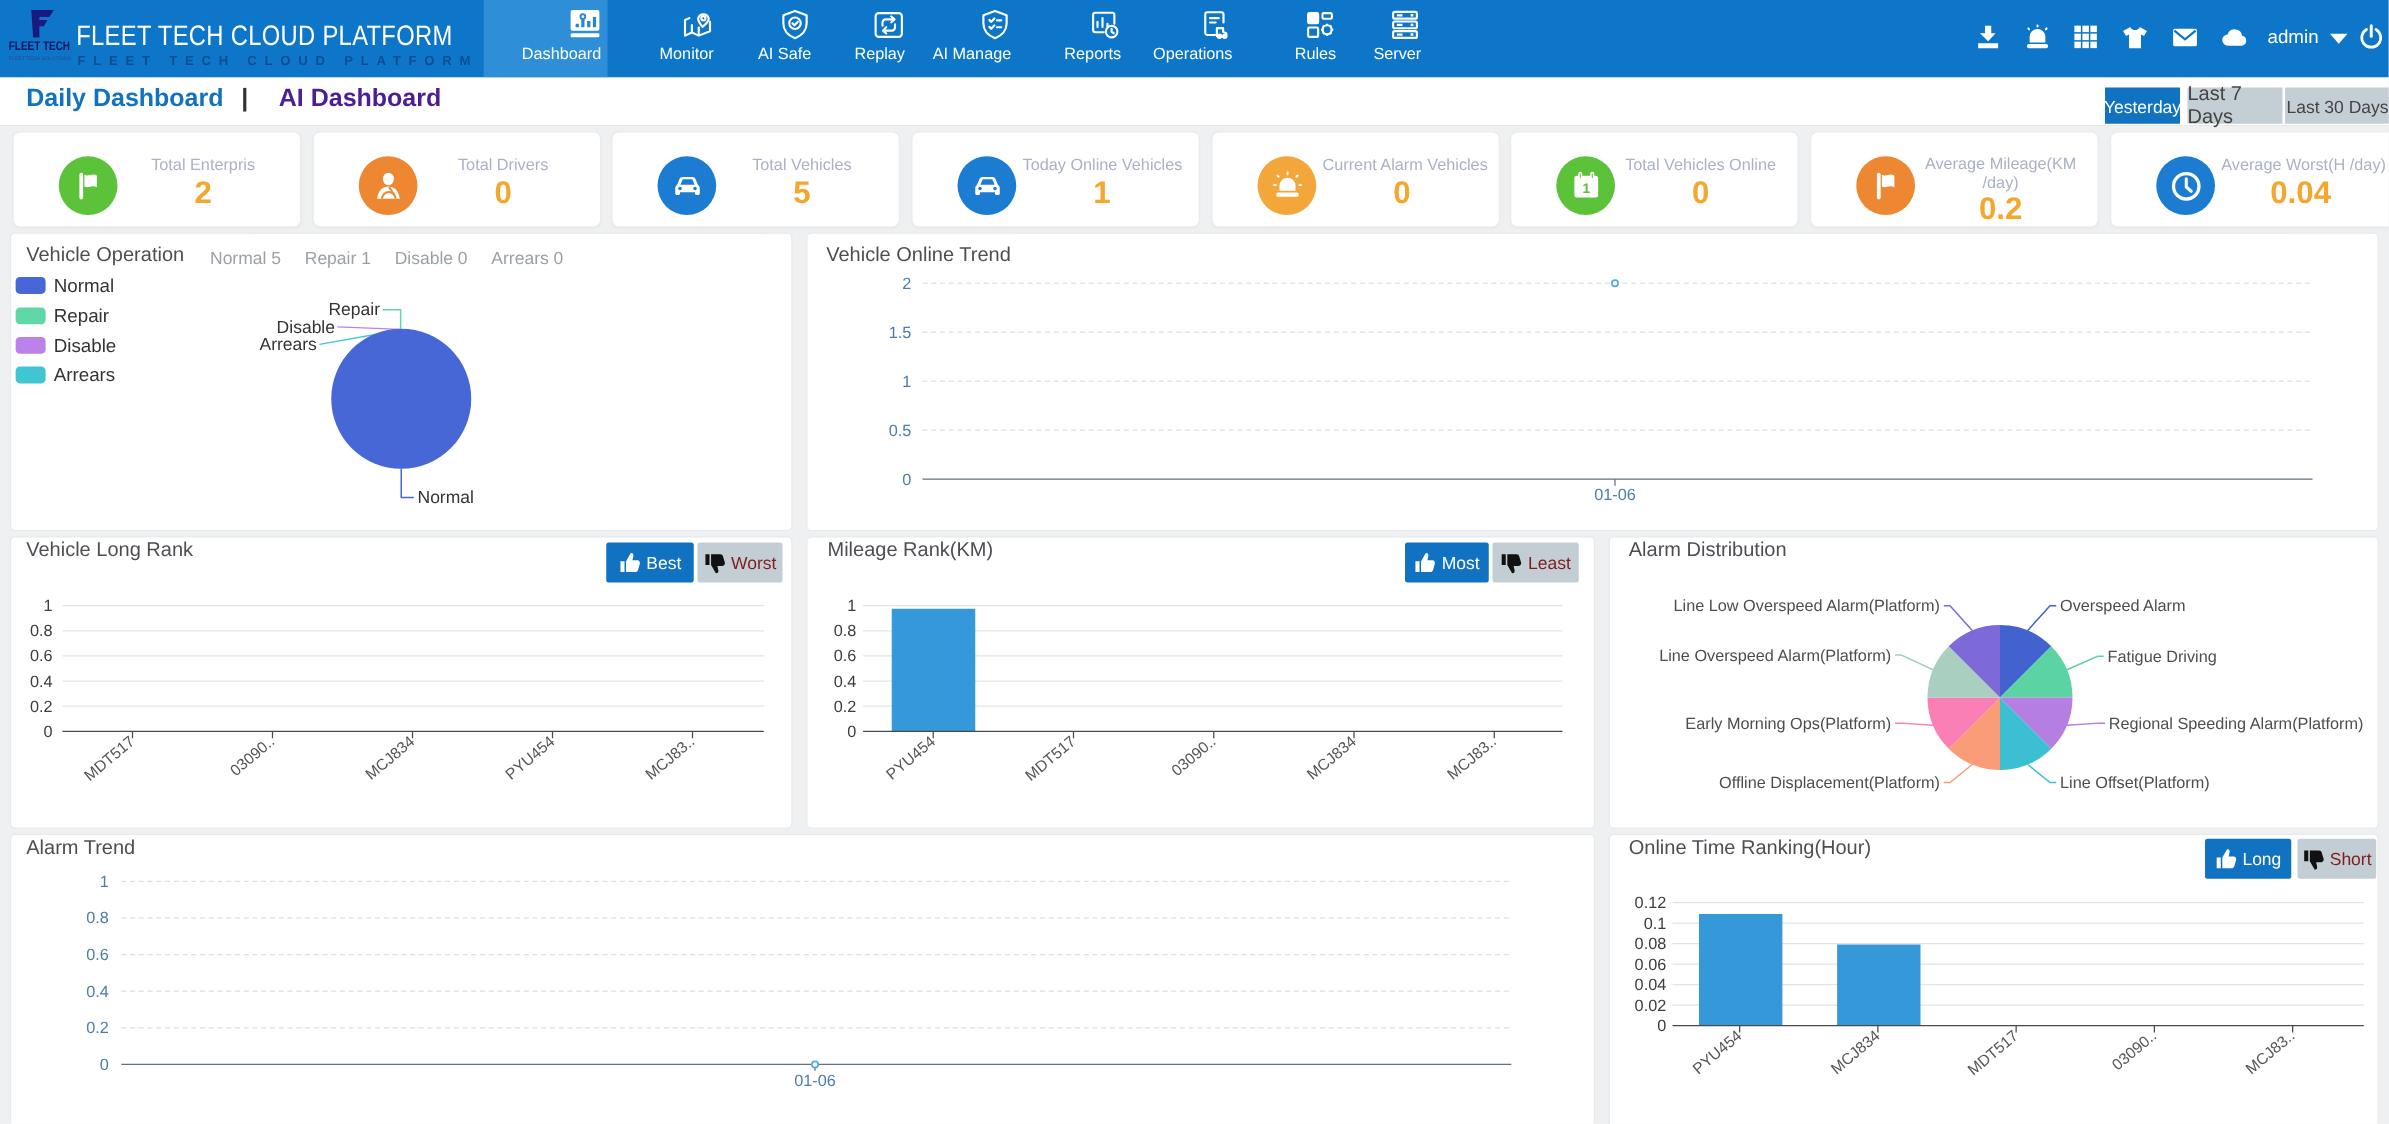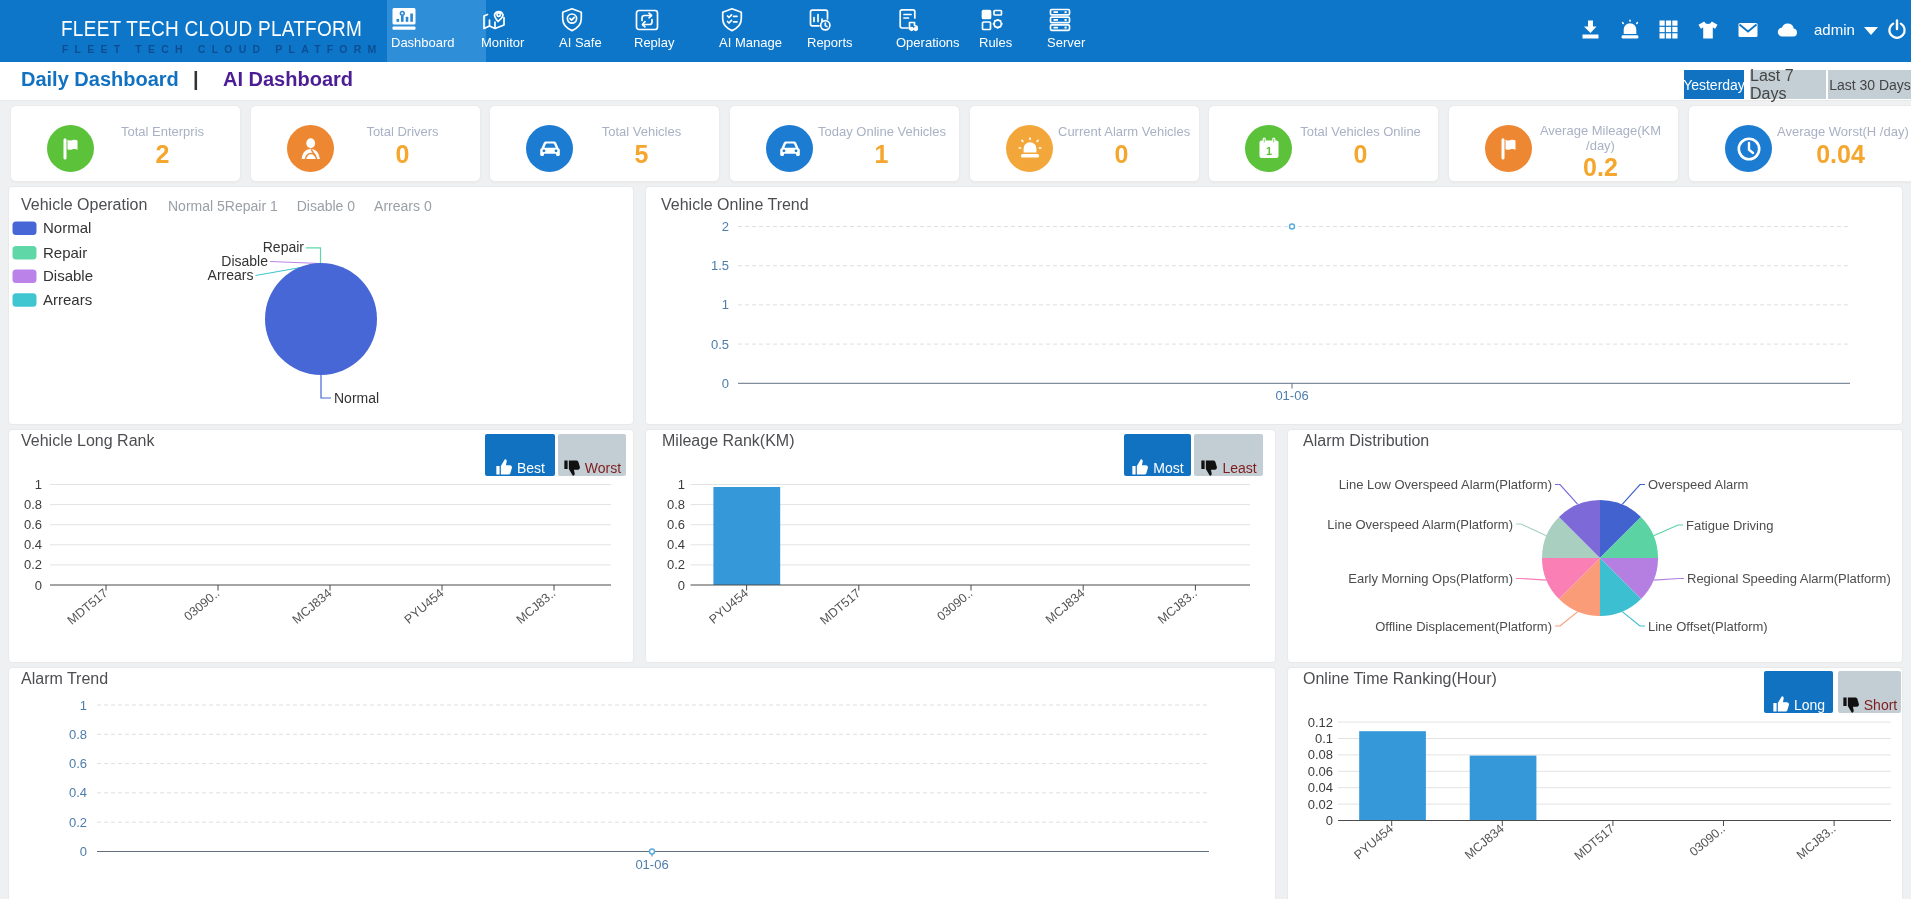--- a/index.html
+++ b/index.html
@@ -1,32 +1,38 @@
 <!DOCTYPE html>
 <html><head><meta charset="utf-8">
 <style>
 *{margin:0;padding:0;box-sizing:border-box}
 html,body{width:1911px;height:899px;overflow:hidden;background:#eef0f1;font-family:"Liberation Sans",sans-serif;position:relative}
 .abs{position:absolute}
 .nav{position:absolute;left:0;top:0;width:1911px;height:62px;background:#0d76c9}
-.navitem{position:absolute;top:0;height:62px;text-align:left;color:#fff}
+.navitem{position:absolute;top:0;height:62px;text-align:right;color:#fff}
 .navitem .lab{font-size:13px;color:#fff;margin-top:1px}
 .navitem .ico{margin-top:7px;height:27px}
 .panel{position:absolute;background:#fff;border:1px solid #e7e9ea;border-radius:4px}
 .ptitle{position:absolute;font-size:16px;color:#4c4e52}
-.btn{position:absolute;height:42px;font-size:14px;display:flex;align-items:flex-end;justify-content:center;gap:4px;border-radius:2px}
+.btn{position:absolute;height:32px;font-size:14px;display:flex;align-items:center;justify-content:center;gap:4px;border-radius:2px}
 .btn.on{background:#1272c2;color:#fff}
 .btn.off{background:#c3cdd4;color:#7f1d1d}
 .card{position:absolute;top:105px;height:77px;background:#fff;border:1px solid #ebebeb;border-radius:6px;box-shadow:0 1px 2px rgba(0,0,0,0.03)}
 .cico{position:absolute;left:36px;top:19px;width:47px;height:47px;border-radius:50%;display:flex;align-items:center;justify-content:center}
 .clab{position:absolute;left:88px;right:14px;text-align:center;font-size:13px;color:#a8b2c4;line-height:15px;white-space:nowrap}
 .cval{position:absolute;left:88px;right:14px;text-align:center;font-size:25px;font-weight:bold;color:#f5a62d}
 </style></head><body>
 
 <div class="nav">
+<div class="abs" style="left:3px;top:3px;width:150px;height:56px">
+<svg width="150" height="56" viewBox="0 0 150 56">
+<path d="M22 5 L40 5 L36.5 10.5 L28.5 10.5 L28.5 13 L35 13 L32 18 L28.5 18 L28.5 27 L23.5 27 Z" fill="#181a80"></path>
+<text x="4" y="37" font-size="10" font-weight="bold" fill="#131560" font-family="Liberation Sans, sans-serif" textLength="49" lengthAdjust="spacingAndGlyphs">FLEET TECH</text>
+<text x="4" y="45" font-size="4" fill="#2a4a8e" font-family="Liberation Sans, sans-serif" textLength="50" lengthAdjust="spacingAndGlyphs">FLEET TECH SOLUTIONS</text>
+</svg></div>
 <div class="abs" style="left:61px;top:16px;font-size:22.5px;color:#fff;letter-spacing:0.3px;transform:scaleX(0.845);transform-origin:0 0;white-space:nowrap">FLEET TECH CLOUD PLATFORM</div>
 <div class="abs" style="left:62px;top:43px;font-size:10.5px;font-weight:bold;color:#0e4a8d;letter-spacing:6.2px;white-space:nowrap;opacity:.9">FLEET TECH CLOUD PLATFORM</div>
 <div class="abs" style="left:387px;top:0;width:99px;height:62px;background:#2e8ed8"></div>
 <div class="navitem" style="left:391px;width:90px">
       <div class="ico"><svg width="26" height="26" viewBox="0 0 26 26">
 <rect x="1.5" y="1" width="23" height="16.5" rx="1.5" fill="#fff"></rect>
 <rect x="1.5" y="19.5" width="23" height="3.2" rx="1" fill="#fff"></rect>
 <rect x="5.5" y="12" width="2.6" height="2.8" fill="#2a86d2"></rect>
 <rect x="10" y="8.5" width="2.6" height="6.3" fill="#2a86d2"></rect>
 <circle cx="11.3" cy="6.3" r="1.9" fill="none" stroke="#2a86d2" stroke-width="1.5"></circle>
@@ -251,21 +257,21 @@
       <svg width="30" height="30" viewBox="0 0 30 30" fill="none" stroke="#fff">
 <circle cx="15" cy="15" r="10.2" stroke-width="2.6"></circle>
 <path d="M15 9 V15.6 L19 19" stroke-width="2.4" stroke-linecap="round"></path>
 </svg>
     </div>
     <div class="clab" style="top:18px">Average Worst(H /day)</div>
     <div class="cval" style="top:34px">0.04</div>
   </div>
 <div class="panel" style="left:8px;top:186px;width:626px;height:239px">
     <div class="ptitle" style="left:12px;top:9px">Vehicle Operation</div>
-    <div class="abs" style="left:159px;top:11px;font-size:14px;color:#9aa0a6"><span style="">Normal 5</span><span style="margin-right:19px">Repair 1</span><span style="margin-right:19px">Disable 0</span><span>Arrears 0</span></div>
+    <div class="abs" style="left:159px;top:11px;font-size:14px;color:#9aa0a6"><span style="margin-right:19px">Normal 5</span><span style="margin-right:19px">Repair 1</span><span style="margin-right:19px">Disable 0</span><span>Arrears 0</span></div>
     <svg class="abs" style="left:0;top:0" width="624" height="237" viewBox="0 0 624 237">
       <rect x="3.5" y="34.6" width="24" height="13.5" rx="3.5" fill="#4767d6"></rect>
       <text x="34" y="46.400000000000006" font-size="15" fill="#333" font-family="Liberation Sans, sans-serif">Normal</text>
       <rect x="3.5" y="58.9" width="24" height="13.5" rx="3.5" fill="#5fd7a6"></rect>
       <text x="34" y="70.7" font-size="15" fill="#333" font-family="Liberation Sans, sans-serif">Repair</text>
       <rect x="3.5" y="82.5" width="24" height="13.5" rx="3.5" fill="#bb83ea"></rect>
       <text x="34" y="94.3" font-size="15" fill="#333" font-family="Liberation Sans, sans-serif">Disable</text>
       <rect x="3.5" y="106.2" width="24" height="13.5" rx="3.5" fill="#40c6d0"></rect>
       <text x="34" y="118.0" font-size="15" fill="#333" font-family="Liberation Sans, sans-serif">Arrears</text>
       <path d="M297,60.8 H311.5 V76" fill="none" stroke="#5fd7a6" stroke-width="1.2"></path>

